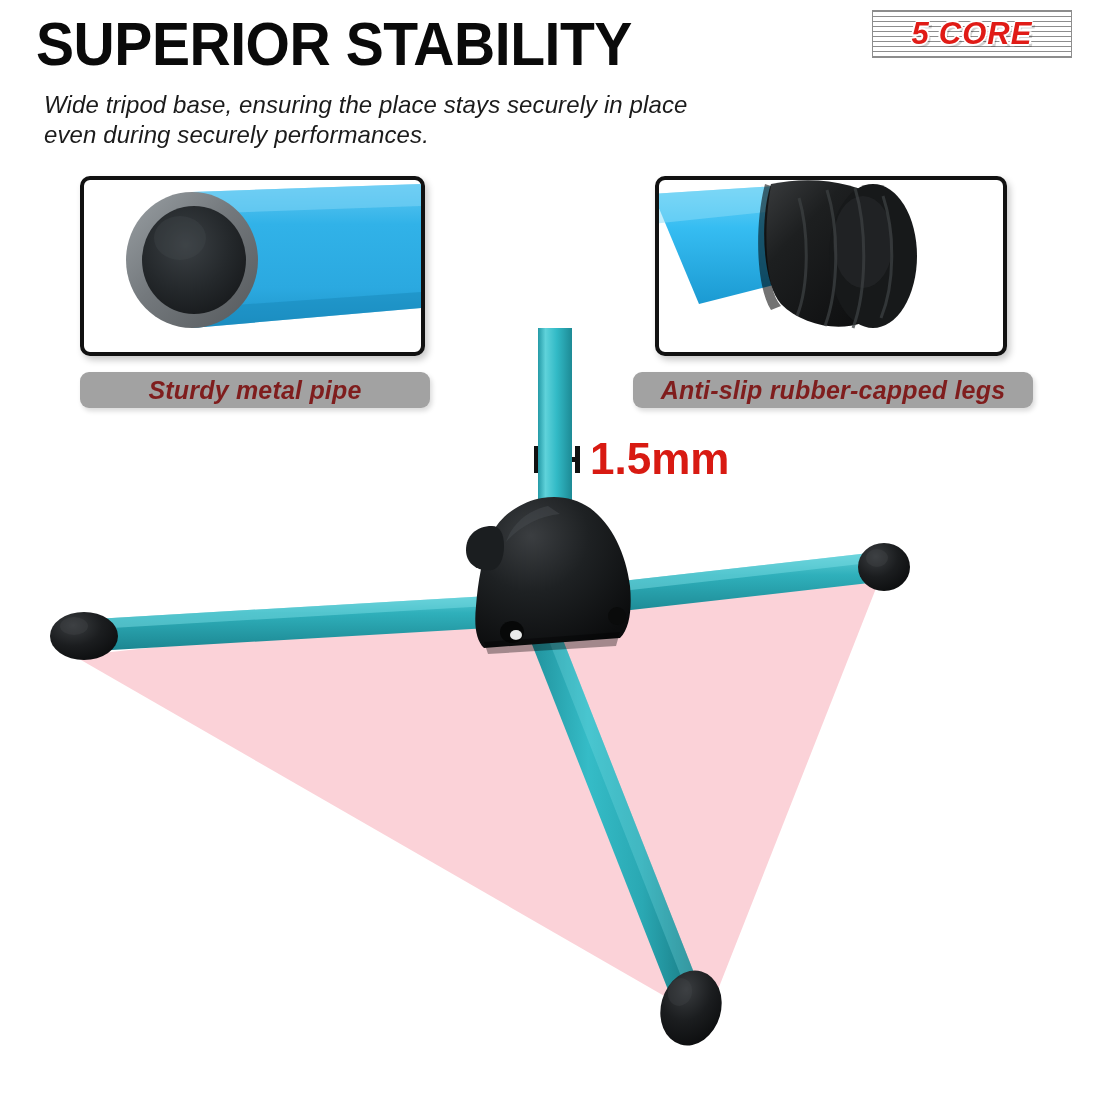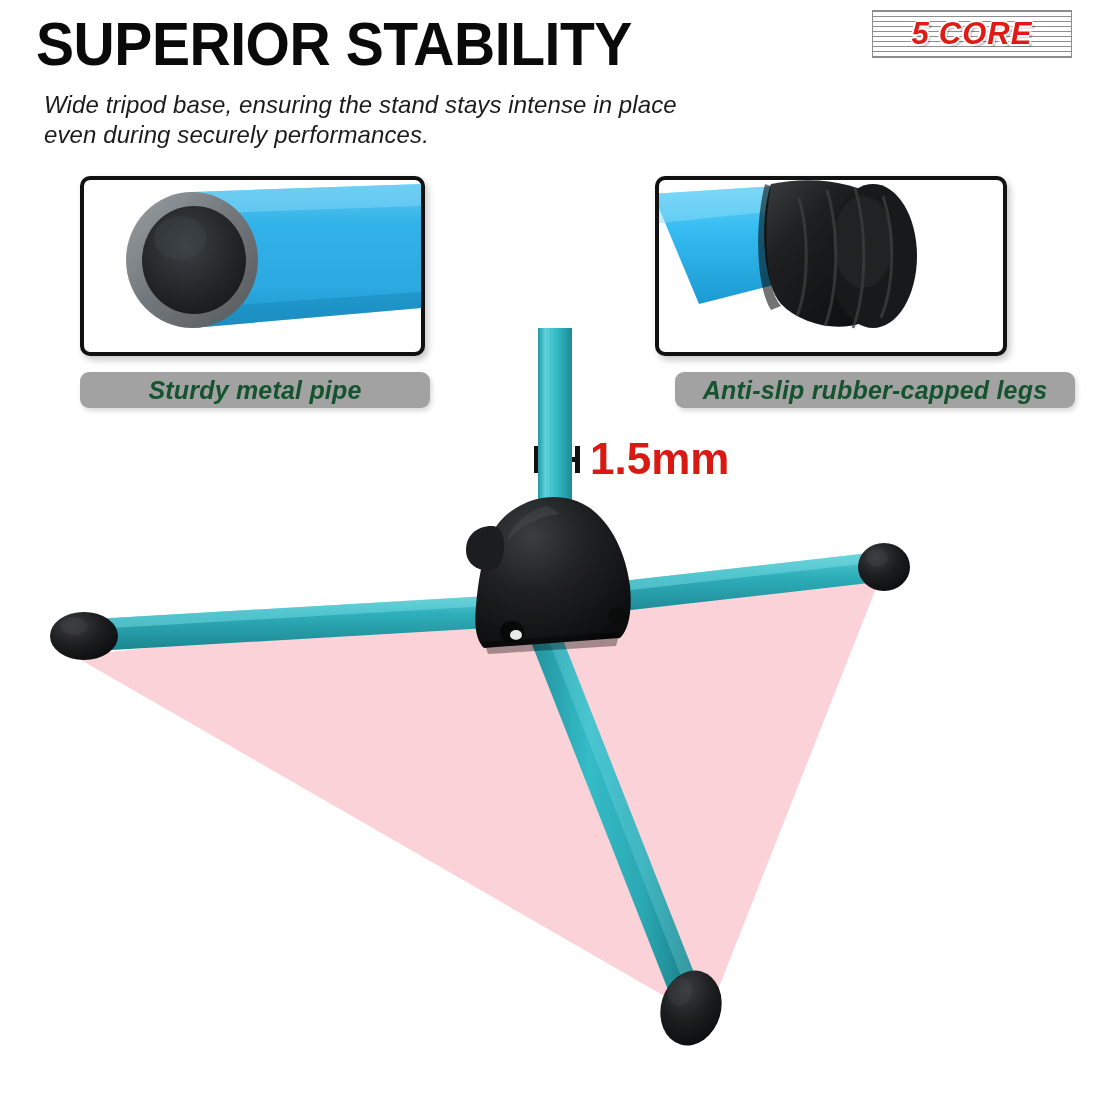--- a/index.html
+++ b/index.html
@@ -103,38 +103,38 @@
   }
 
   .callout-label {
     position: absolute;
     left: 0;
     background: #a2a2a2;
     border-radius: 9px;
     display: flex;
     align-items: center;
     justify-content: center;
-    color: #14532d;
+    color: #7f1d1d;
     font-family: "Liberation Sans", sans-serif;
     font-style: italic;
     font-weight: bold;
     font-size: 25px;
     letter-spacing: 0.2px;
     box-shadow: 2px 3px 5px rgba(0,0,0,0.15);
   }
 
   
   #callout-pipe { left: 80px; top: 176px; width: 345px; }
   #callout-pipe .callout-frame { height: 180px; }
   #callout-pipe .callout-label { top: 196px; width: 350px; height: 36px; }
 
   
   #callout-cap { left: 655px; top: 176px; width: 352px; }
   #callout-cap .callout-frame { height: 180px; }
-  #callout-cap .callout-label { top: 196px; width: 400px; height: 36px; left: -22px; margin-left: 42px; }
+  #callout-cap .callout-label { top: 196px; width: 400px; height: 36px; left: -22px; }
 
   
   .pipe-art { position: absolute; inset: 0; }
 
   
   .cap-art { position: absolute; inset: 0; }
 
   
   #tripod-scene {
     position: absolute;
@@ -181,21 +181,21 @@
   }
 </style>
 </head>
 <body>
 
 <div id="page">
 
   <div class="headline">SUPERIOR STABILITY</div>
 
   <div class="subhead">
-    <span>Wide tripod base, ensuring the stand stays intense in place</span>
+    <span>Wide tripod base, ensuring the place stays securely in place</span>
     <span>even during securely performances.</span>
   </div>
 
   <div class="logo">
     <div class="logo-stripes"></div>
     <div class="logo-text">
       <span class="num">5</span>
       <span>CORE</span>
     </div>
   </div>

